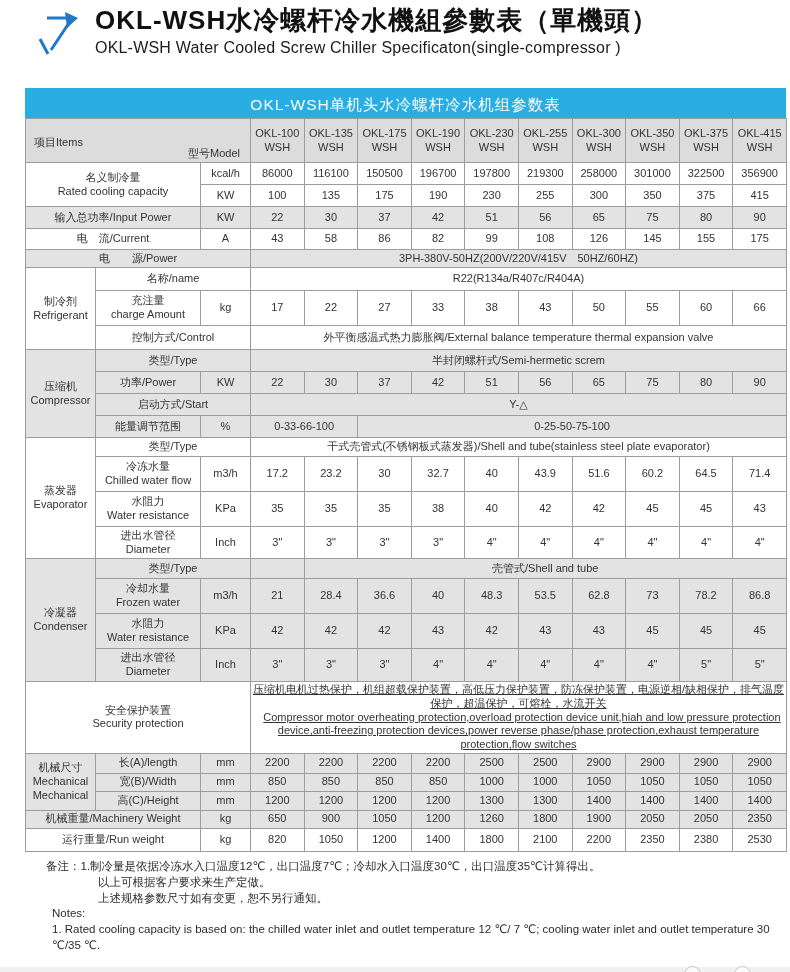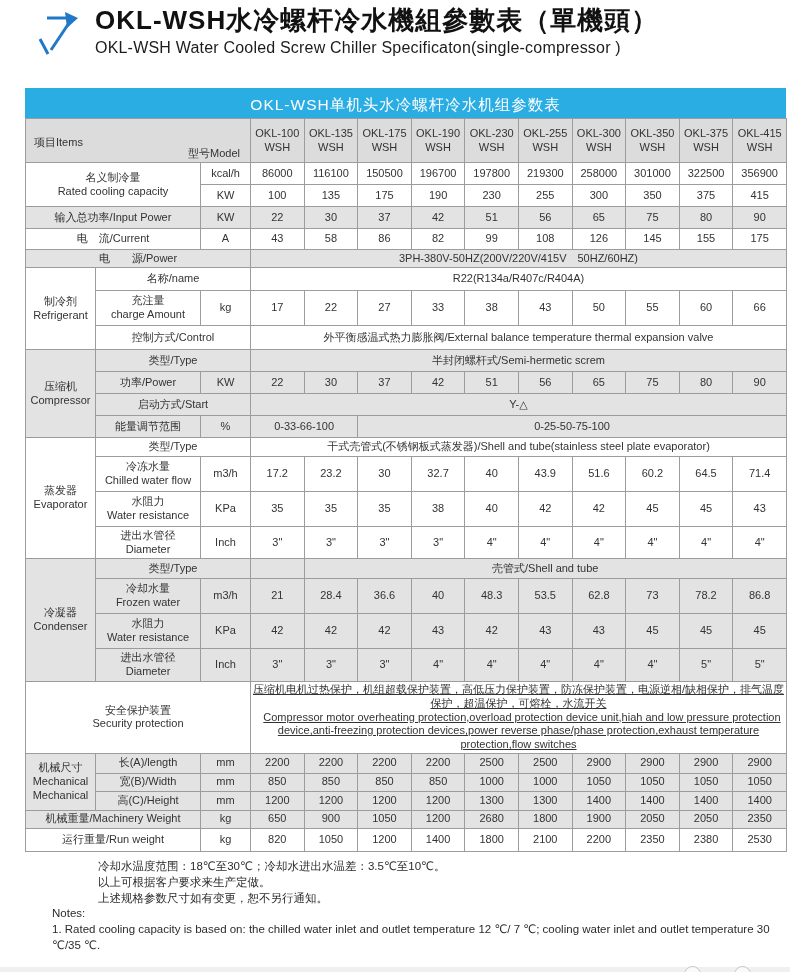--- a/index.html
+++ b/index.html
@@ -409,21 +409,21 @@
           <td class="v">1400</td>
         </tr>
 
       <tr class="g" style="height:18px">
         <td colspan="2">机械重量/Machinery Weight</td>
         <td>kg</td>
       <td class="v">650</td>
           <td class="v">900</td>
           <td class="v">1050</td>
           <td class="v">1200</td>
-          <td class="v">2680</td>
+          <td class="v">1260</td>
           <td class="v">1800</td>
           <td class="v">1900</td>
           <td class="v">2050</td>
           <td class="v">2050</td>
           <td class="v">2350</td>
         </tr>
       <tr style="height:23px">
         <td colspan="2">运行重量/Run weight</td>
         <td>kg</td>
       <td class="v">820</td>
@@ -435,21 +435,21 @@
           <td class="v">2200</td>
           <td class="v">2350</td>
           <td class="v">2380</td>
           <td class="v">2530</td>
         </tr>
     </tbody>
   </table>
 </div>
 
 <div class="notes">
-  <div class="nt-3">冷却水温度范围：18℃至30℃；冷却水进出水温差：3.5℃至10℃。</div>
+  <div class="nt-1">备注：1.制冷量是依据冷冻水入口温度12℃，出口温度7℃；冷却水入口温度30℃，出口温度35℃计算得出。</div>
   <div class="nt-3">以上可根据客户要求来生产定做。</div>
   <div class="nt-3">上述规格参数尺寸如有变更，恕不另行通知。</div>
   <div class="nt-en">Notes:</div>
   <div class="nt-en">1. Rated cooling capacity is based on: the chilled water inlet and outlet temperature 12 ℃/ 7 ℃; cooling water inlet and outlet temperature 30 ℃/35 ℃.</div>
 </div>
 
 <div class="bottom-band"></div>
 <div class="cut-circle cc1"></div>
 <div class="cut-circle cc2"></div>
 

